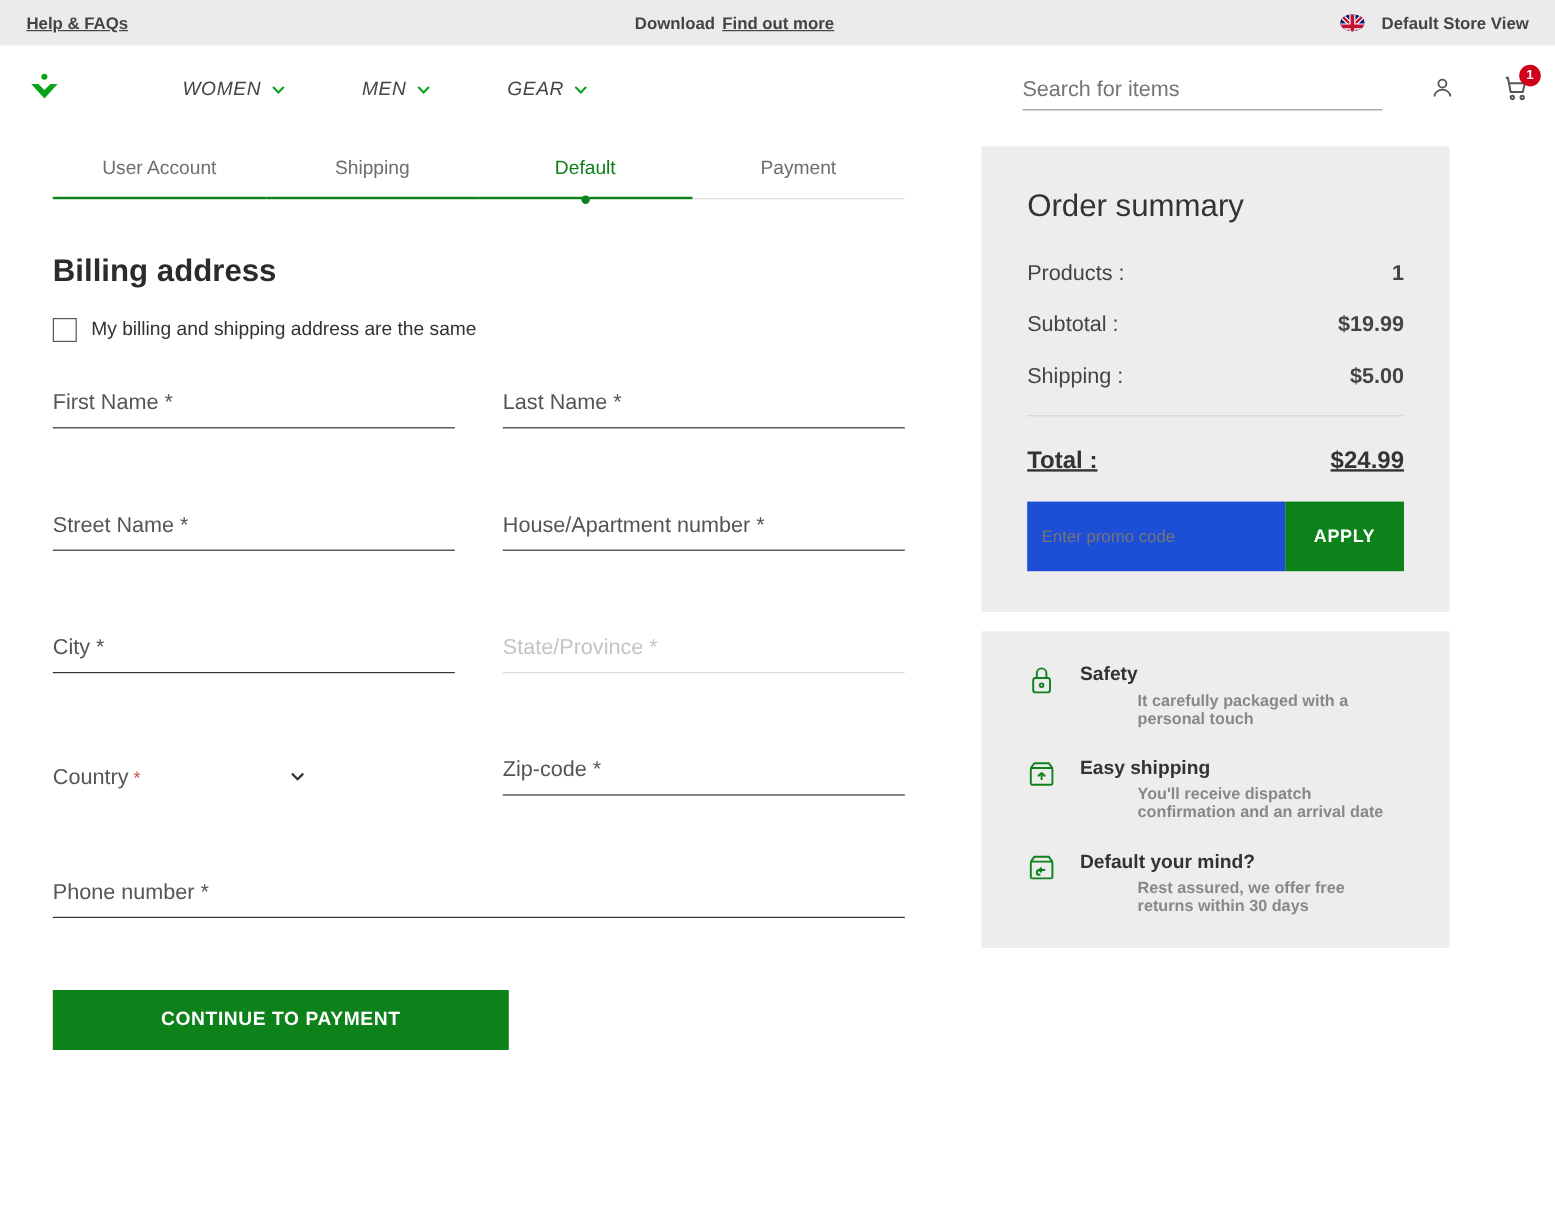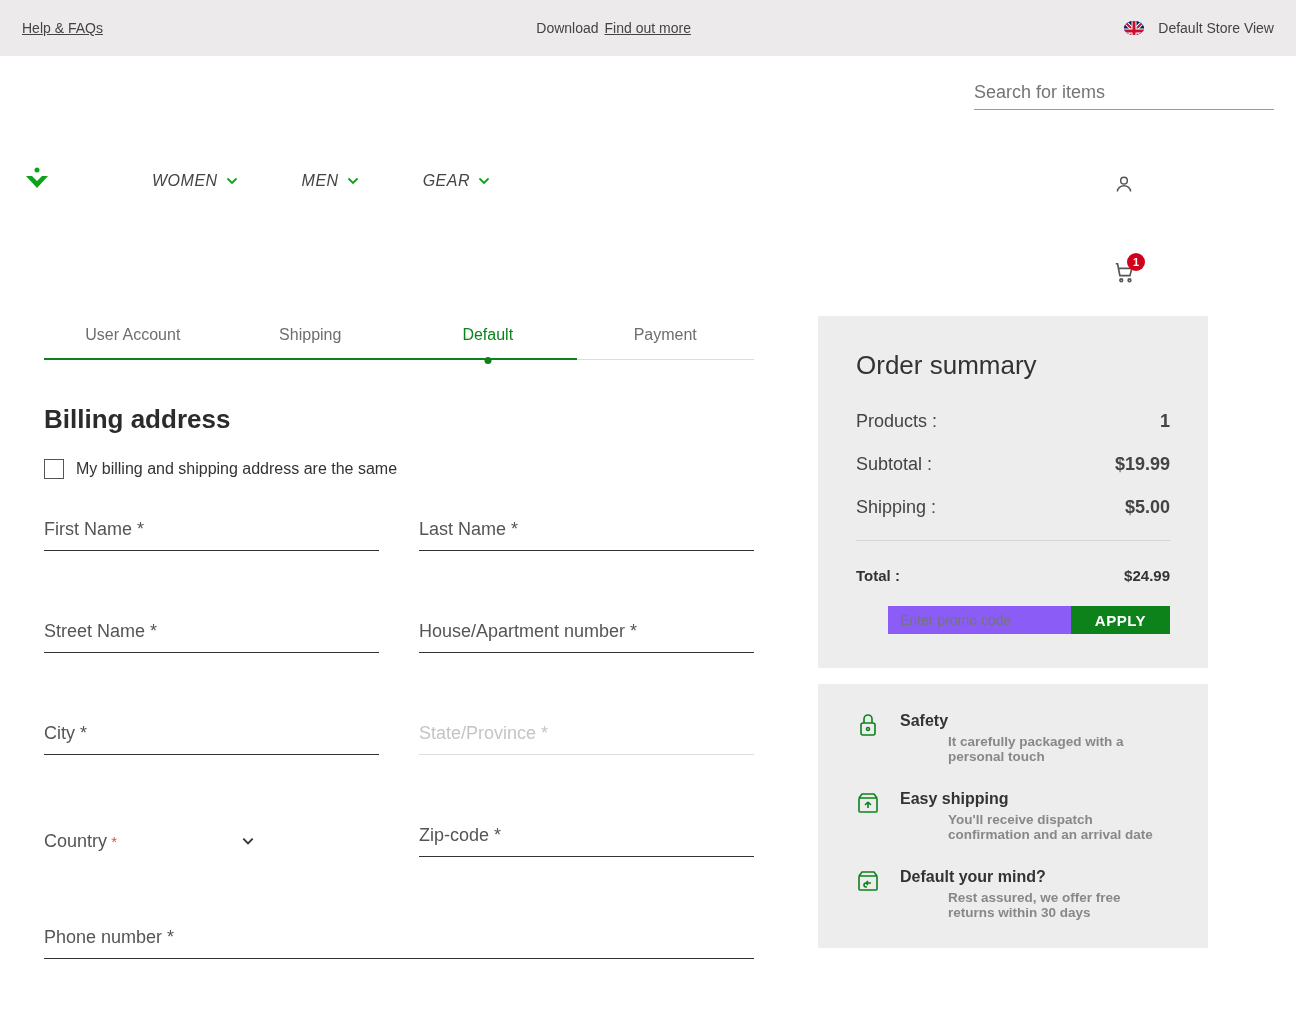--- a/index.html
+++ b/index.html
@@ -9,34 +9,34 @@
     --muted:#6e6e6e;
     --light:#eceaea;
     --bg-grey:#ededed;
     --border:#e5e5e5;
     --red:#d0021b;
   }
   *{box-sizing:border-box;margin:0;padding:0;font-family:"Segoe UI",Arial,Helvetica,sans-serif;}
   body{background:#fff;color:var(--text);font-size:15px;width:1296px;}
 
   
-  .topbar{background:var(--light);height:56px;display:flex;align-items:center;justify-content:space-between;padding:0 22px;font-size:14px;color:#444;}
+  .topbar{background:var(--light);height:38px;display:flex;align-items:center;justify-content:space-between;padding:0 22px;font-size:14px;color:#444;font-weight:bold;}
   .topbar a{color:#444;text-decoration:underline;}
   .topbar .center{display:flex;gap:6px;align-items:center;}
   .topbar .right{display:flex;align-items:center;gap:14px;}
   .flag{width:20px;height:14px;border-radius:50%;overflow:hidden;position:relative;background:linear-gradient(#012169 0 0);}
   .flag svg{width:20px;height:20px;display:block;}
 
   
   header{display:flex;align-items:center;padding:20px 22px 30px;gap:40px;}
   .logo svg{width:30px;height:30px;display:block;}
   nav{display:flex;gap:64px;margin-left:60px;}
   .nav-item{display:flex;align-items:center;gap:8px;font-size:16px;letter-spacing:.5px;color:#444;cursor:pointer;font-style:italic;}
   .nav-item svg{width:12px;height:12px;}
-  .header-right{margin-left:auto;display:flex;align-items:center;gap:64px;flex-direction:column;}
+  .header-right{margin-left:auto;display:flex;align-items:center;gap:40px;}
   .search-wrap{position:relative;width:300px;}
   .search-wrap input{width:100%;border:none;border-bottom:1px solid #999;padding:6px 0;font-size:18px;outline:none;color:#777;}
   .icon-btn{position:relative;cursor:pointer;color:#555;}
   .badge{position:absolute;top:-8px;right:-10px;background:var(--red);color:#fff;border-radius:50%;font-size:11px;width:18px;height:18px;display:flex;align-items:center;justify-content:center;font-weight:600;}
 
   
   .page{display:flex;padding:0 22px 40px;gap:64px;align-items:flex-start;}
   .main{flex:1;max-width:710px;margin-left:22px;}
 
   
@@ -67,24 +67,24 @@
   .field.select{display:flex;align-items:center;justify-content:space-between;cursor:pointer;}
   .field.select svg{width:14px;height:14px;}
 
   .cta{background:var(--green);color:#fff;border:none;padding:16px 0;width:380px;font-size:16px;font-weight:700;letter-spacing:.5px;cursor:pointer;}
 
   
   aside{width:390px;}
   .card{background:var(--bg-grey);padding:34px 38px;}
   .card h2{font-size:26px;font-weight:500;margin-bottom:30px;color:#333;}
   .row{display:flex;justify-content:space-between;font-size:18px;color:#444;margin-bottom:22px;}
-  .row.total{font-weight:700;font-size:15px;color:#333;margin-top:0;}
+  .row.total{font-weight:700;font-size:20px;color:#333;margin-top:0;text-decoration:underline;}
   hr.sep{border:none;border-top:1px solid #d5d5d5;margin:10px 0 26px;}
   .promo{display:flex;margin-top:18px;}
-  .promo input{flex:1;border:none;padding:6px 12px;font-size:14px;outline:none;background:#8b5cf6;min-width:0;margin-left:32px;}
+  .promo input{flex:1;border:none;padding:21px 12px;font-size:14px;outline:none;background:#1d4ed8;min-width:0;}
   .promo button{background:var(--green);color:#fff;border:none;padding:0 24px;font-weight:700;font-size:15px;letter-spacing:.5px;cursor:pointer;}
 
   .info-card{background:var(--bg-grey);padding:28px 38px;margin-top:16px;}
   .info-row{display:flex;gap:18px;margin-bottom:26px;font-weight:bold;}
   .info-row:last-child{margin-bottom:0;}
   .info-row .ic{flex-shrink:0;width:26px;color:var(--green);}
   .info-row .tx .t{font-size:16px;color:#333;margin-bottom:4px;}
   .info-row .tx .d{font-size:13.5px;color:#888;margin-left:48px;}
 
 </style>

